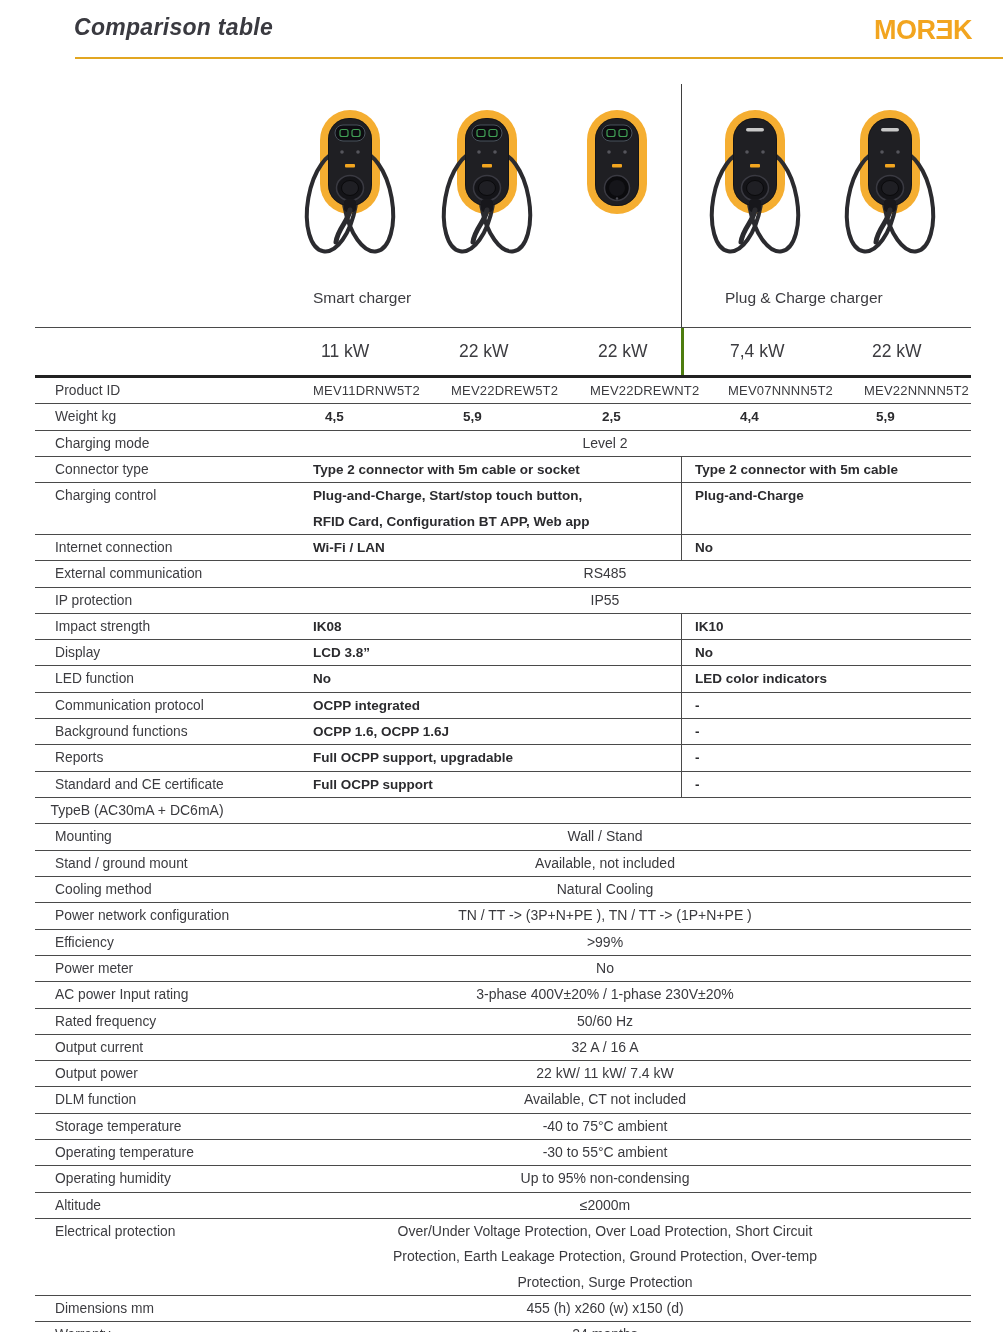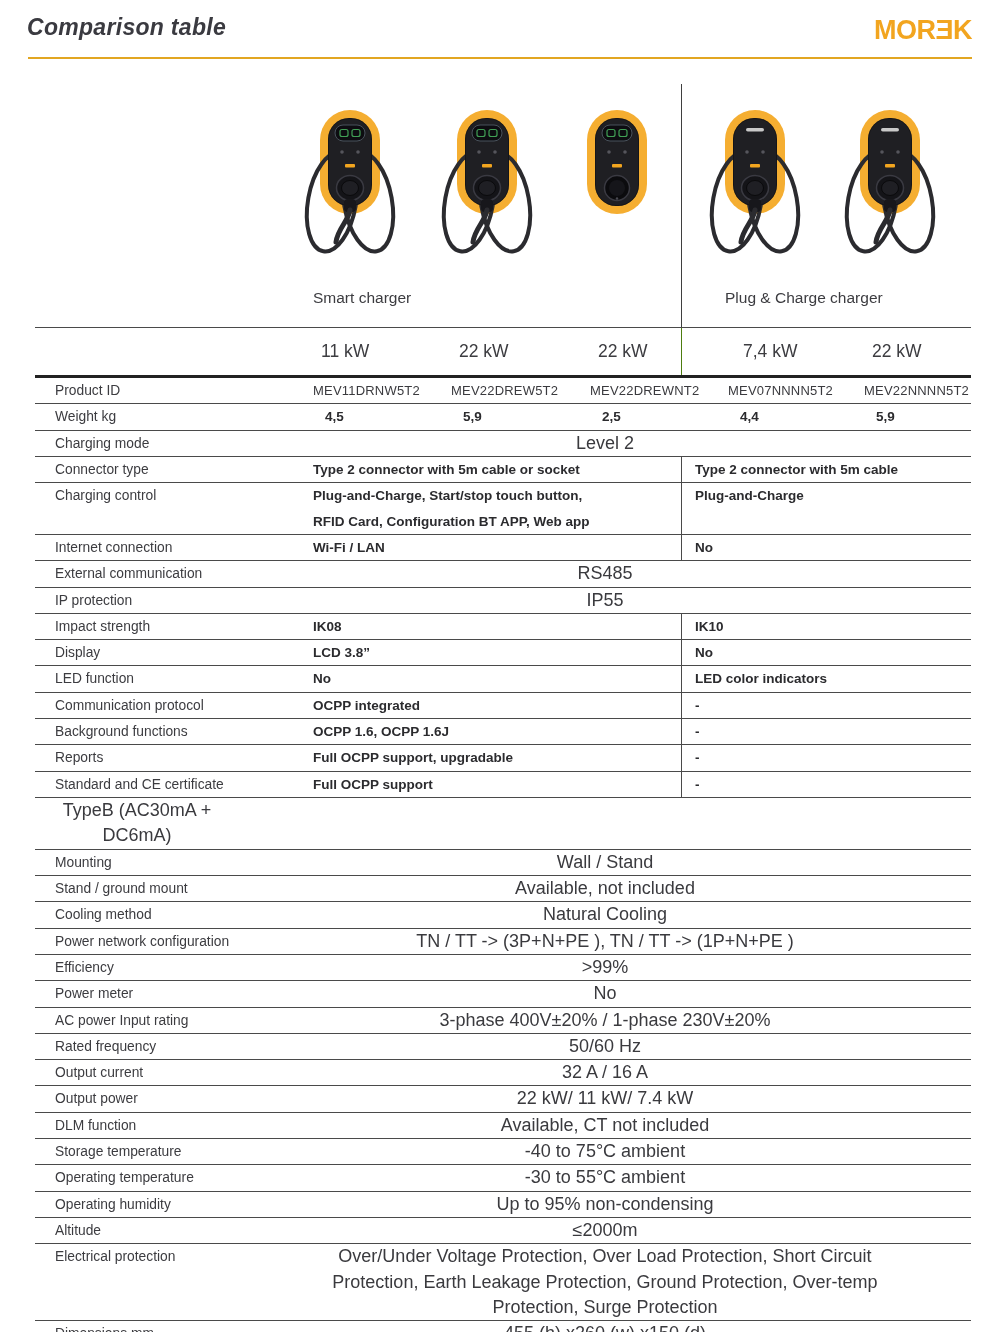--- a/index.html
+++ b/index.html
@@ -9,55 +9,55 @@
     --bold:#2B2B2E;
     --bthin:#4A4A4A;
     --bthick:#222222;
   }
   *{margin:0;padding:0;}
   html,body{background:#ffffff;}
   body{width:1003px;height:1332px;overflow:hidden;font-family:"Liberation Sans",sans-serif;color:var(--text);}
   .page{position:relative;width:1003px;height:1332px;background:#fff;}
 
   
-  .header{position:relative;height:70px;}
+  .header{position:relative;height:70px;margin-left:47px;}
   .title{position:absolute;left:27px;top:14px;font-size:23px;font-style:italic;font-weight:700;color:#3A3A40;letter-spacing:0.3px;}
   .logo{position:absolute;right:31px;top:15px;font-size:27px;font-weight:700;color:var(--accent);letter-spacing:-0.5px;}
   .rule{position:absolute;left:28px;width:944px;top:57px;height:2px;background:var(--rule);}
 
   
   .products{position:relative;margin-left:35px;width:936px;height:257px;}
   .vdiv{position:absolute;left:646px;top:14px;bottom:0;width:1px;background:#3F3F3F;}
   .charger{position:absolute;top:36px;width:120px;height:176px;}
   .glabel{position:absolute;top:219px;font-size:15.5px;color:#3C3C40;white-space:nowrap;}
   .glabel.smart{left:278px;}
   .glabel.pnc{left:690px;}
 
   
   .kwrow{display:grid;grid-template-columns:278px 138px 139px 91px 183px 107px;
          margin-left:35px;width:936px;height:47px;
          border-top:1px solid var(--bthin);border-bottom:3px solid var(--bthick);}
   .kwcell{font-size:17.5px;color:#3C3C40;line-height:47px;padding-left:8px;white-space:nowrap;}
-  .kwcell.gdiv{border-left:1px solid #4d7c0f;padding-left:61px;}
+  .kwcell.gdiv{border-left:3px solid #4d7c0f;padding-left:46px;}
 
   
   .specs{margin-left:35px;width:936px;}
   .row{display:grid;box-sizing:border-box;min-height:25.32px;border-bottom:1px solid var(--bthin);}
   .row:last-child{border-bottom:3px solid var(--bthick);}
   .row.cols{grid-template-columns:278px 138px 139px 91px 183px 107px;}
   .row.split{grid-template-columns:278px 368px 290px;}
   .row.merged{grid-template-columns:278px 658px;}
   .lab{padding-left:20px;font-size:13.8px;line-height:25.32px;white-space:nowrap;color:var(--text);}
   .cv{font-size:13px;line-height:25.32px;white-space:nowrap;letter-spacing:0.2px;color:#3A3A3E;}
   .cv.b{font-weight:700;font-size:13.5px;letter-spacing:0;color:var(--bold);margin-left:12px;}
   .cv.c3{padding-left:47px;}
   .ga{font-weight:700;font-size:13.5px;line-height:25.32px;white-space:nowrap;color:var(--bold);}
   .gb{font-weight:700;font-size:13.5px;line-height:25.32px;white-space:nowrap;color:var(--bold);
       border-left:1px solid var(--bthin);padding-left:13px;}
-  .mv{text-align:center;padding-right:74px;font-size:18px;line-height:25.32px;color:#3A3A3E;}
+  .mv{text-align:center;padding-right:74px;font-size:14px;line-height:25.32px;color:#3A3A3E;}
 </style>
 </head>
 <body>
 
 <div class="page">
 
   <div class="header">
     <div class="title">Comparison table</div>
     <div class="logo">MORƎK</div>
     <div class="rule"></div>

